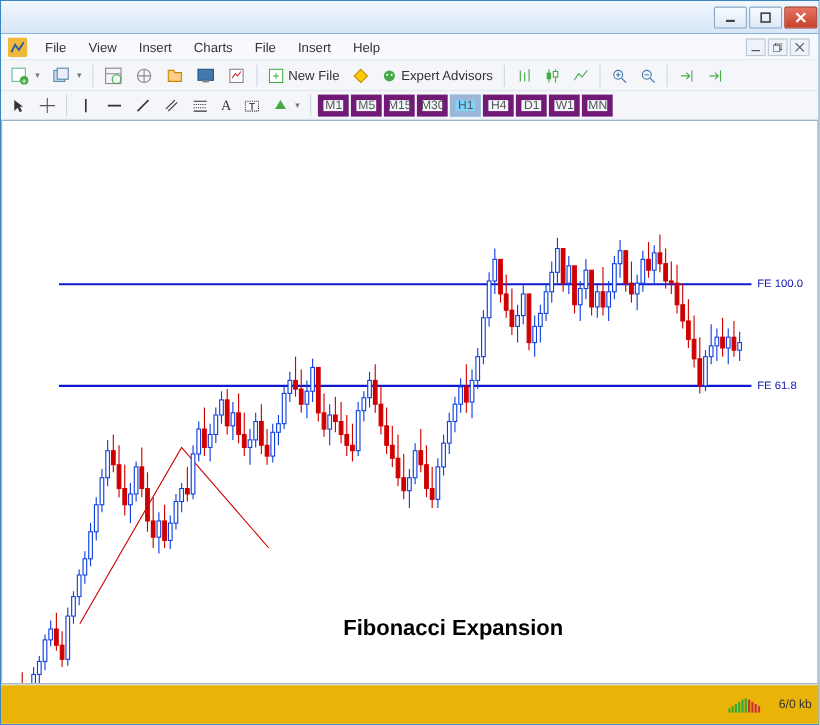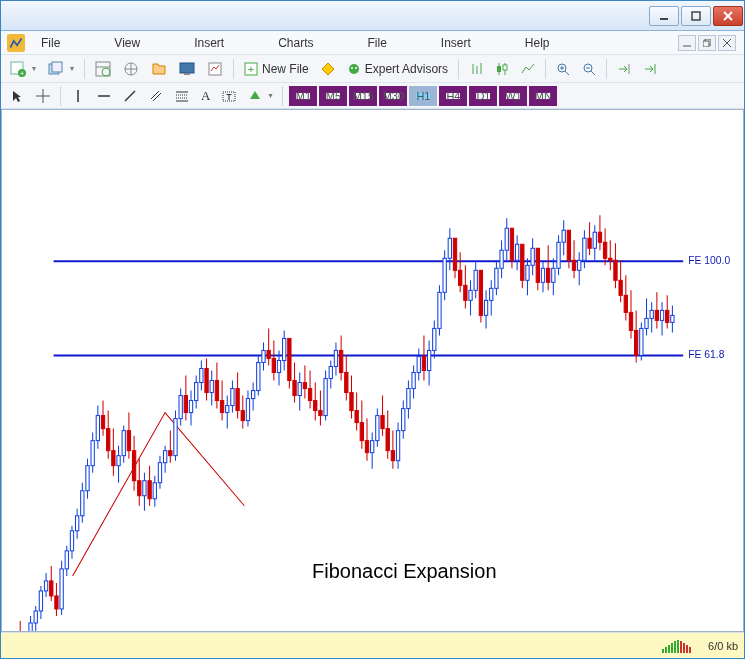--- a/index.html
+++ b/index.html
@@ -19,31 +19,31 @@
 .mdi-btns { margin-left: auto; display: flex; gap: 2px; padding-right: 4px; }
 .mdi-btn { width: 18px; height: 16px; border: 1px solid #b9c7d6; background: #eef3fa; display: flex; align-items: center; justify-content: center; font-size: 10px; cursor: pointer; }
 
 .toolbar { height: 28px; background: #f4f6f9; border-bottom: 1px solid #dbe3ed; display: flex; align-items: center; padding: 0 4px; gap: 2px; font-size: 12px; }
 .t-btn { height: 22px; border: 1px solid transparent; background: transparent; padding: 0 4px; display: flex; align-items: center; gap: 4px; cursor: pointer; border-radius: 2px; color: #333; }
 .t-sep { width: 1px; height: 20px; background: #cdd7e3; margin: 0 3px; }
 .t-btn .dd { font-size: 8px; color: #777; margin-left: 2px; }
 
 .toolbar2 { height: 26px; }
 
-.tf-btn { width: 28px; height: 20px; border: 7px solid #701a75; background: #f2f5fa; font-size: 11px; color: #555; display: flex; align-items: center; justify-content: center; cursor: pointer; margin: 0 1px; }
+.tf-btn { width: 28px; height: 20px; border: 5px solid #701a75; background: #f2f5fa; font-size: 11px; color: #555; display: flex; align-items: center; justify-content: center; cursor: pointer; margin: 0 1px; }
 .tf-btn.active { background: #7dd3fc; border-color: #9bb6d6; }
 
 .chart-area { flex: 1; background: #fff; position: relative; border: 1px solid #9fb3c8; margin: 0; overflow: hidden; }
 .chart-svg { width: 100%; height: 100%; display: block; }
 
-.statusbar { height: 26px; background: #fef9c3; border-top: 1px solid #dbe3ed; display: flex; align-items: center; font-size: 11px; color: #333; padding: 0 6px; }
+.statusbar { height: 36px; background: #eab308; border-top: 1px solid #dbe3ed; display: flex; align-items: center; font-size: 11px; color: #333; padding: 0 6px; }
 .status-spacer { flex: 1; }
 .status-graph { width: 40px; height: 14px; margin-right: 6px; }
 
-.chart-title { position: absolute; font-weight: normal; font-size: 20px; color: #000; }
+.chart-title { position: absolute; font-weight: bold; font-size: 20px; color: #000; }
 .fe-label { font-size: 10px; fill: #1018b0; font-family: Arial, sans-serif; }
 </style>
 </head>
 <body>
 
 <div class="window">
 
   <div class="titlebar">
     <span class="spacer"></span>
     <div class="tb-btn">
@@ -62,21 +62,21 @@
           <line x1="9" y1="1" x2="1" y2="9" stroke="#fff" stroke-width="2"></line>
         </svg>
       </div>
   </div>
 
   <div class="menubar">
     <svg class="mb-icon" viewBox="0 0 16 16">
         <rect width="16" height="16" rx="2" fill="#f0b93a"></rect>
         <path d="M3 12 L6 6 L9 10 L13 4" stroke="#2a5da8" stroke-width="1.5" fill="none"></path>
       </svg>
-    <div id="menu-items" style="display: flex; gap: 34px;">
+    <div id="menu-items" style="display: flex;">
         <div class="menu-item">File</div>
         <div class="menu-item">View</div>
         <div class="menu-item">Insert</div>
         <div class="menu-item">Charts</div>
         <div class="menu-item">File</div>
         <div class="menu-item">Insert</div>
         <div class="menu-item">Help</div>
       </div>
     <div class="mdi-btns">
       <div class="mdi-btn">

